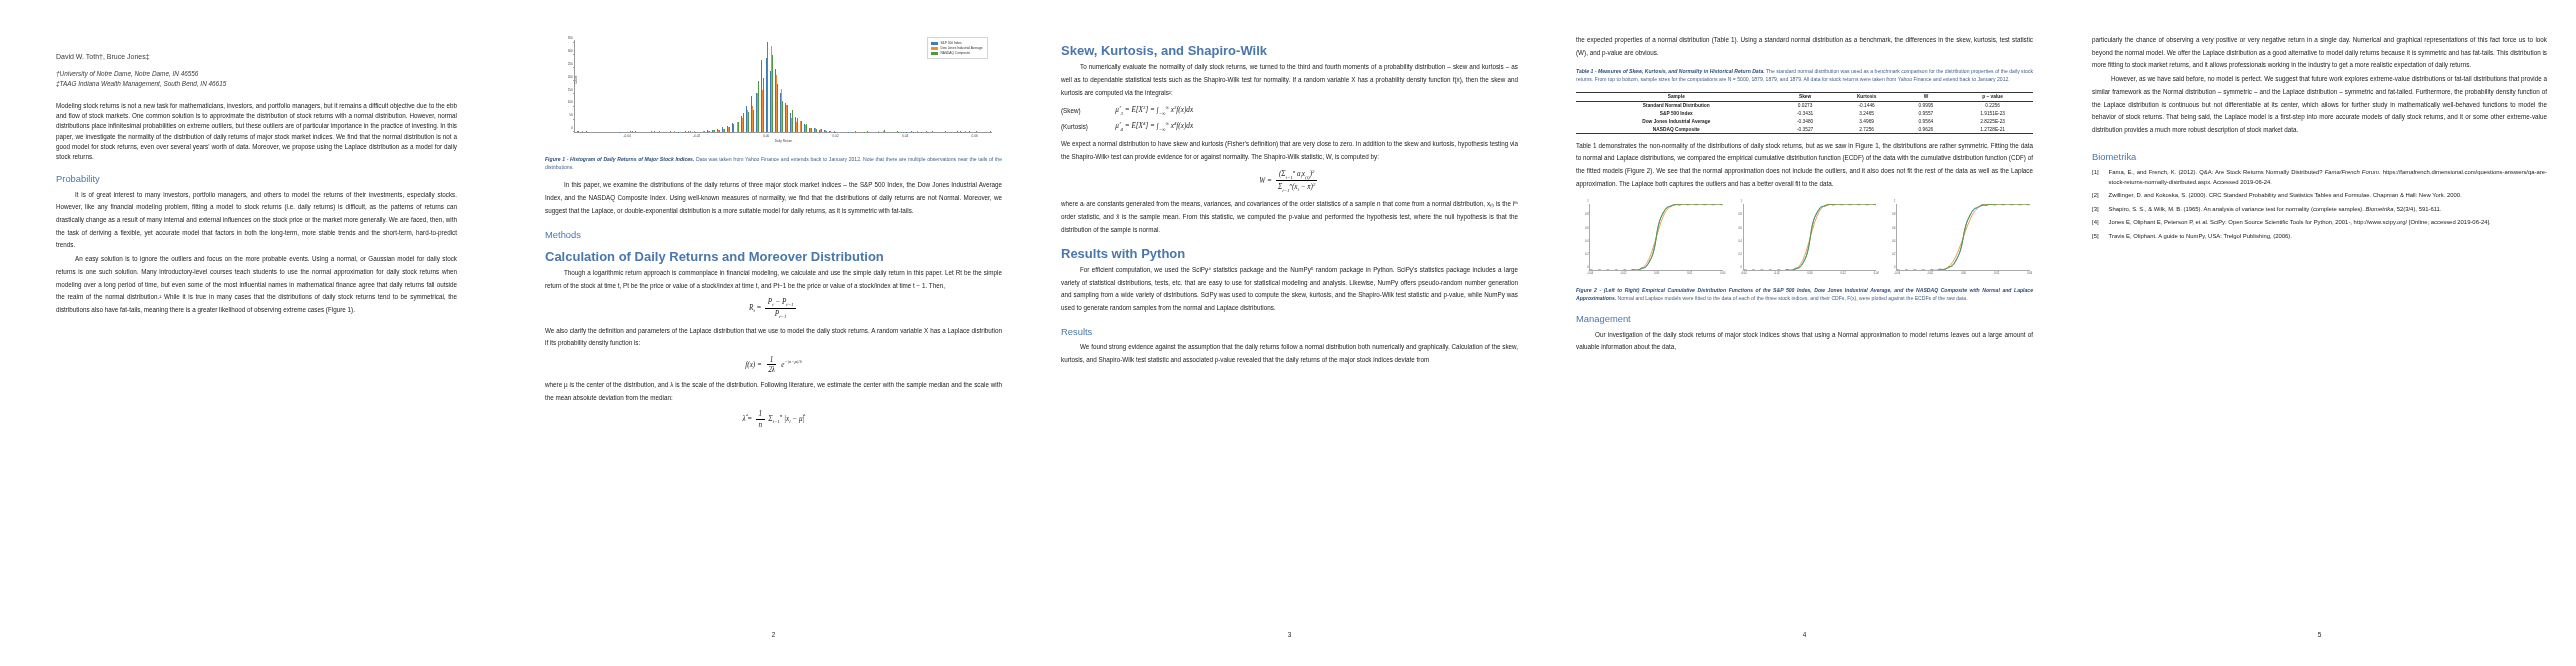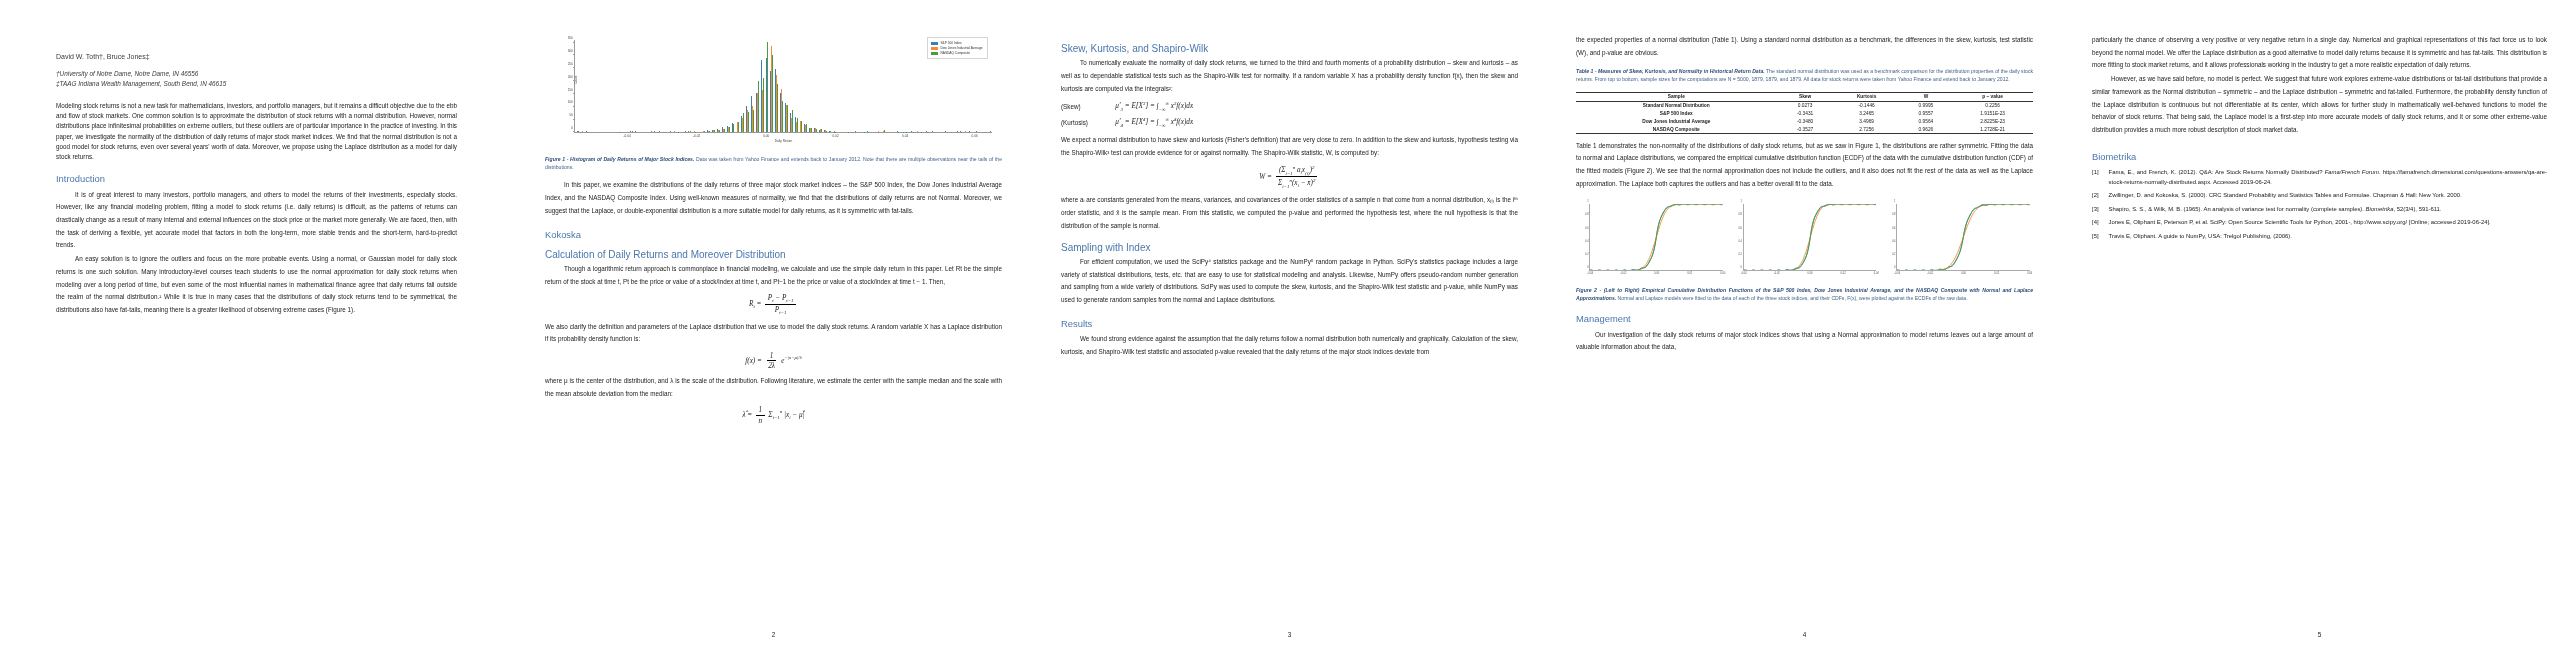--- a/index.html
+++ b/index.html
@@ -12,21 +12,21 @@
   
   .gutter{position:absolute;top:0;height:667px;width:0.6px;background:#ffffff;}
 
   h1.title{font-family:"DejaVu Sans",sans-serif;font-weight:400;font-size:16.7px;line-height:1.30;
            letter-spacing:-0.1px;margin:0 0 7.8px 0;color:#111;}
   .authors{font-size:7px;color:#3a3a3a;margin:0 0 9px 0;}
   .affil{font-size:6.4px;font-style:italic;color:#3a3a3a;line-height:1.55;margin:0;}
   .affil div{margin:0;}
   .abstract{font-size:6.3px;line-height:1.62;text-align:justify;margin:12.2px 0 0 0;}
   h2.sec{font-size:9.4px;font-weight:400;color:#4a77ad;margin:11px 0 4.4px 0;}
-  h3.sub{font-size:10px;font-weight:400;color:#4a77ad;margin:9px 0 3.3px 0;}
+  h3.sub{font-size:13px;font-weight:700;color:#4a77ad;margin:9px 0 3.3px 0;}
   p.body{font-size:6.3px;line-height:2.02;text-align:justify;margin:0 0 1.1px 0;text-indent:19px;}
   p.body.noind{text-indent:0;}
 
   .cap{font-size:5.1px;line-height:1.5;color:#3f5f87;margin:4.4px 0 7.8px 0;text-align:justify;}
   .cap b{color:#2d4d78;font-style:italic;font-weight:bold;}
 
   .eqn{display:flex;align-items:center;gap:13.3px;margin:5.6px 0 5.6px 0;font-family:"Liberation Serif",serif;}
   .eqn .lbl{font-family:"Liberation Sans",sans-serif;font-size:6.3px;min-width:41px;text-align:left;}
   .eqn .ex{font-size:7.2px;font-style:italic;}
   .eqn.center{justify-content:center;}
@@ -78,21 +78,21 @@
 <div id="stage">
 
   <div class="page" style="left:0px;width:515px;">
     <div class="page-inner" style="padding:53px 58px 0 56px;">
       <p class="authors">David W. Toth†, Bruce Jones‡</p>
       <div class="affil">
         <div>†University of Notre Dame, Notre Dame, IN 46556</div>
         <div>‡TAAG Indiana Wealth Management, South Bend, IN 46615</div>
       </div>
       <p class="abstract">Modeling stock returns is not a new task for mathematicians, investors, and portfolio managers, but it remains a difficult objective due to the ebb and flow of stock markets. One common solution is to approximate the distribution of stock returns with a normal distribution. However, normal distributions place infinitesimal probabilities on extreme outliers, but these outliers are of particular importance in the practice of investing. In this paper, we investigate the normality of the distribution of daily returns of major stock market indices. We find that the normal distribution is not a good model for stock returns, even over several years' worth of data. Moreover, we propose using the Laplace distribution as a model for daily stock returns.</p>
-      <h2 class="sec">Introduction</h2>
+      <h2 class="sec">Probability</h2>
       <p class="body">It is of great interest to many investors, portfolio managers, and others to model the returns of their investments, especially stocks. However, like any financial modeling problem, fitting a model to stock returns (i.e. daily returns) is difficult, as the patterns of returns can drastically change as a result of many internal and external influences on the stock price or the market more generally. We are faced, then, with the task of deriving a flexible, yet accurate model that factors in both the long-term, more stable trends and the short-term, hard-to-predict trends.</p>
       <p class="body">An easy solution is to ignore the outliers and focus on the more probable events. Using a normal, or Gaussian model for daily stock returns is one such solution. Many introductory-level courses teach students to use the normal approximation for daily stock returns when modeling over a long period of time, but even some of the most influential names in mathematical finance agree that daily returns fall outside the realm of the normal distribution.¹ While it is true in many cases that the distributions of daily stock returns tend to be symmetrical, the distributions also have fat-tails, meaning there is a greater likelihood of observing extreme cases (Figure 1).</p>
     </div>
     <div class="pagenum"></div>
   </div>
   <div class="gutter" style="left:515px;"></div>
 
   <div class="page" style="left:516px;width:515px;">
     <div class="page-inner">
 
@@ -396,21 +396,21 @@
               <span class="lt">NASDAQ Composite</span>
             </div>
           </div>
         </div>
         <div class="cap">
           <b>Figure 1 - Histogram of Daily Returns of Major Stock Indices.</b><span> Data was taken from Yahoo Finance and extends back to January 2012. Note that there are multiple observations near the tails of the distributions.</span>
         </div>
       </div>
 
       <p class="body">In this paper, we examine the distributions of the daily returns of three major stock market indices – the S&amp;P 500 Index, the Dow Jones Industrial Average Index, and the NASDAQ Composite Index. Using well-known measures of normality, we find that the distributions of daily returns are not Normal. Moreover, we suggest that the Laplace, or double-exponential distribution is a more suitable model for daily returns, as it is symmetric with fat-tails.</p>
-      <h2 class="sec">Kokoska</h2>
+      <h2 class="sec">Methods</h2>
       <h3 class="sub">Calculation of Daily Returns and Moreover Distribution</h3>
       <p class="body">Though a logarithmic return approach is commonplace in financial modeling, we calculate and use the simple daily return in this paper. Let Rt be the simple return of the stock at time t, Pt be the price or value of a stock/index at time t, and Pt−1 be the price or value of a stock/index at time t − 1. Then,</p>
 
       <div class="eqn center">
         <span class="ex"><i>R<sub class="sm">t</sub></i> =
           <span class="frac">
               <span class="num"><i>P<sub class="sm">t</sub></i> − <i>P<sub class="sm">t−1</sub></i></span>
               <span class="den"><i>P<sub class="sm">t−1</sub></i></span>
             </span>
         </span>
@@ -463,21 +463,21 @@
       <div class="eqn center">
         <span class="ex"><i>W</i> =
           <span class="frac">
             <span class="num">(Σ<sub class="sm">i=1</sub><sup class="sm">n</sup> <i>a<sub class="sm">i</sub>x</i><sub class="sm">(i)</sub>)<sup class="sm">2</sup></span>
             <span class="den">Σ<sub class="sm">i=1</sub><sup class="sm">n</sup>(<i>x<sub class="sm">i</sub></i> − <i>x̄</i>)<sup class="sm">2</sup></span>
           </span>
         </span>
       </div>
 
       <p class="body noind">where aᵢ are constants generated from the means, variances, and covariances of the order statistics of a sample n that come from a normal distribution, x₍ᵢ₎ is the iᵗʰ order statistic, and x̄ is the sample mean. From this statistic, we computed the p-value and performed the hypothesis test, where the null hypothesis is that the distribution of the sample is normal.</p>
-      <h3 class="sub">Sampling with Index</h3>
+      <h3 class="sub">Results with Python</h3>
       <p class="body">For efficient computation, we used the SciPy⁴ statistics package and the NumPy⁵ random package in Python. SciPy's statistics package includes a large variety of statistical distributions, tests, etc. that are easy to use for statistical modeling and analysis. Likewise, NumPy offers pseudo-random number generation and sampling from a wide variety of distributions. SciPy was used to compute the skew, kurtosis, and the Shapiro-Wilk test statistic and p-value, while NumPy was used to generate random samples from the normal and Laplace distributions.</p>
       <h2 class="sec">Results</h2>
       <p class="body">We found strong evidence against the assumption that the daily returns follow a normal distribution both numerically and graphically. Calculation of the skew, kurtosis, and Shapiro-Wilk test statistic and associated p-value revealed that the daily returns of the major stock indices deviate from</p>
     </div>
     <div class="pagenum">3</div>
   </div>
   <div class="gutter" style="left:1547px;"></div>
 
   <div class="page" style="left:1547px;width:515px;">
     <div class="page-inner">

